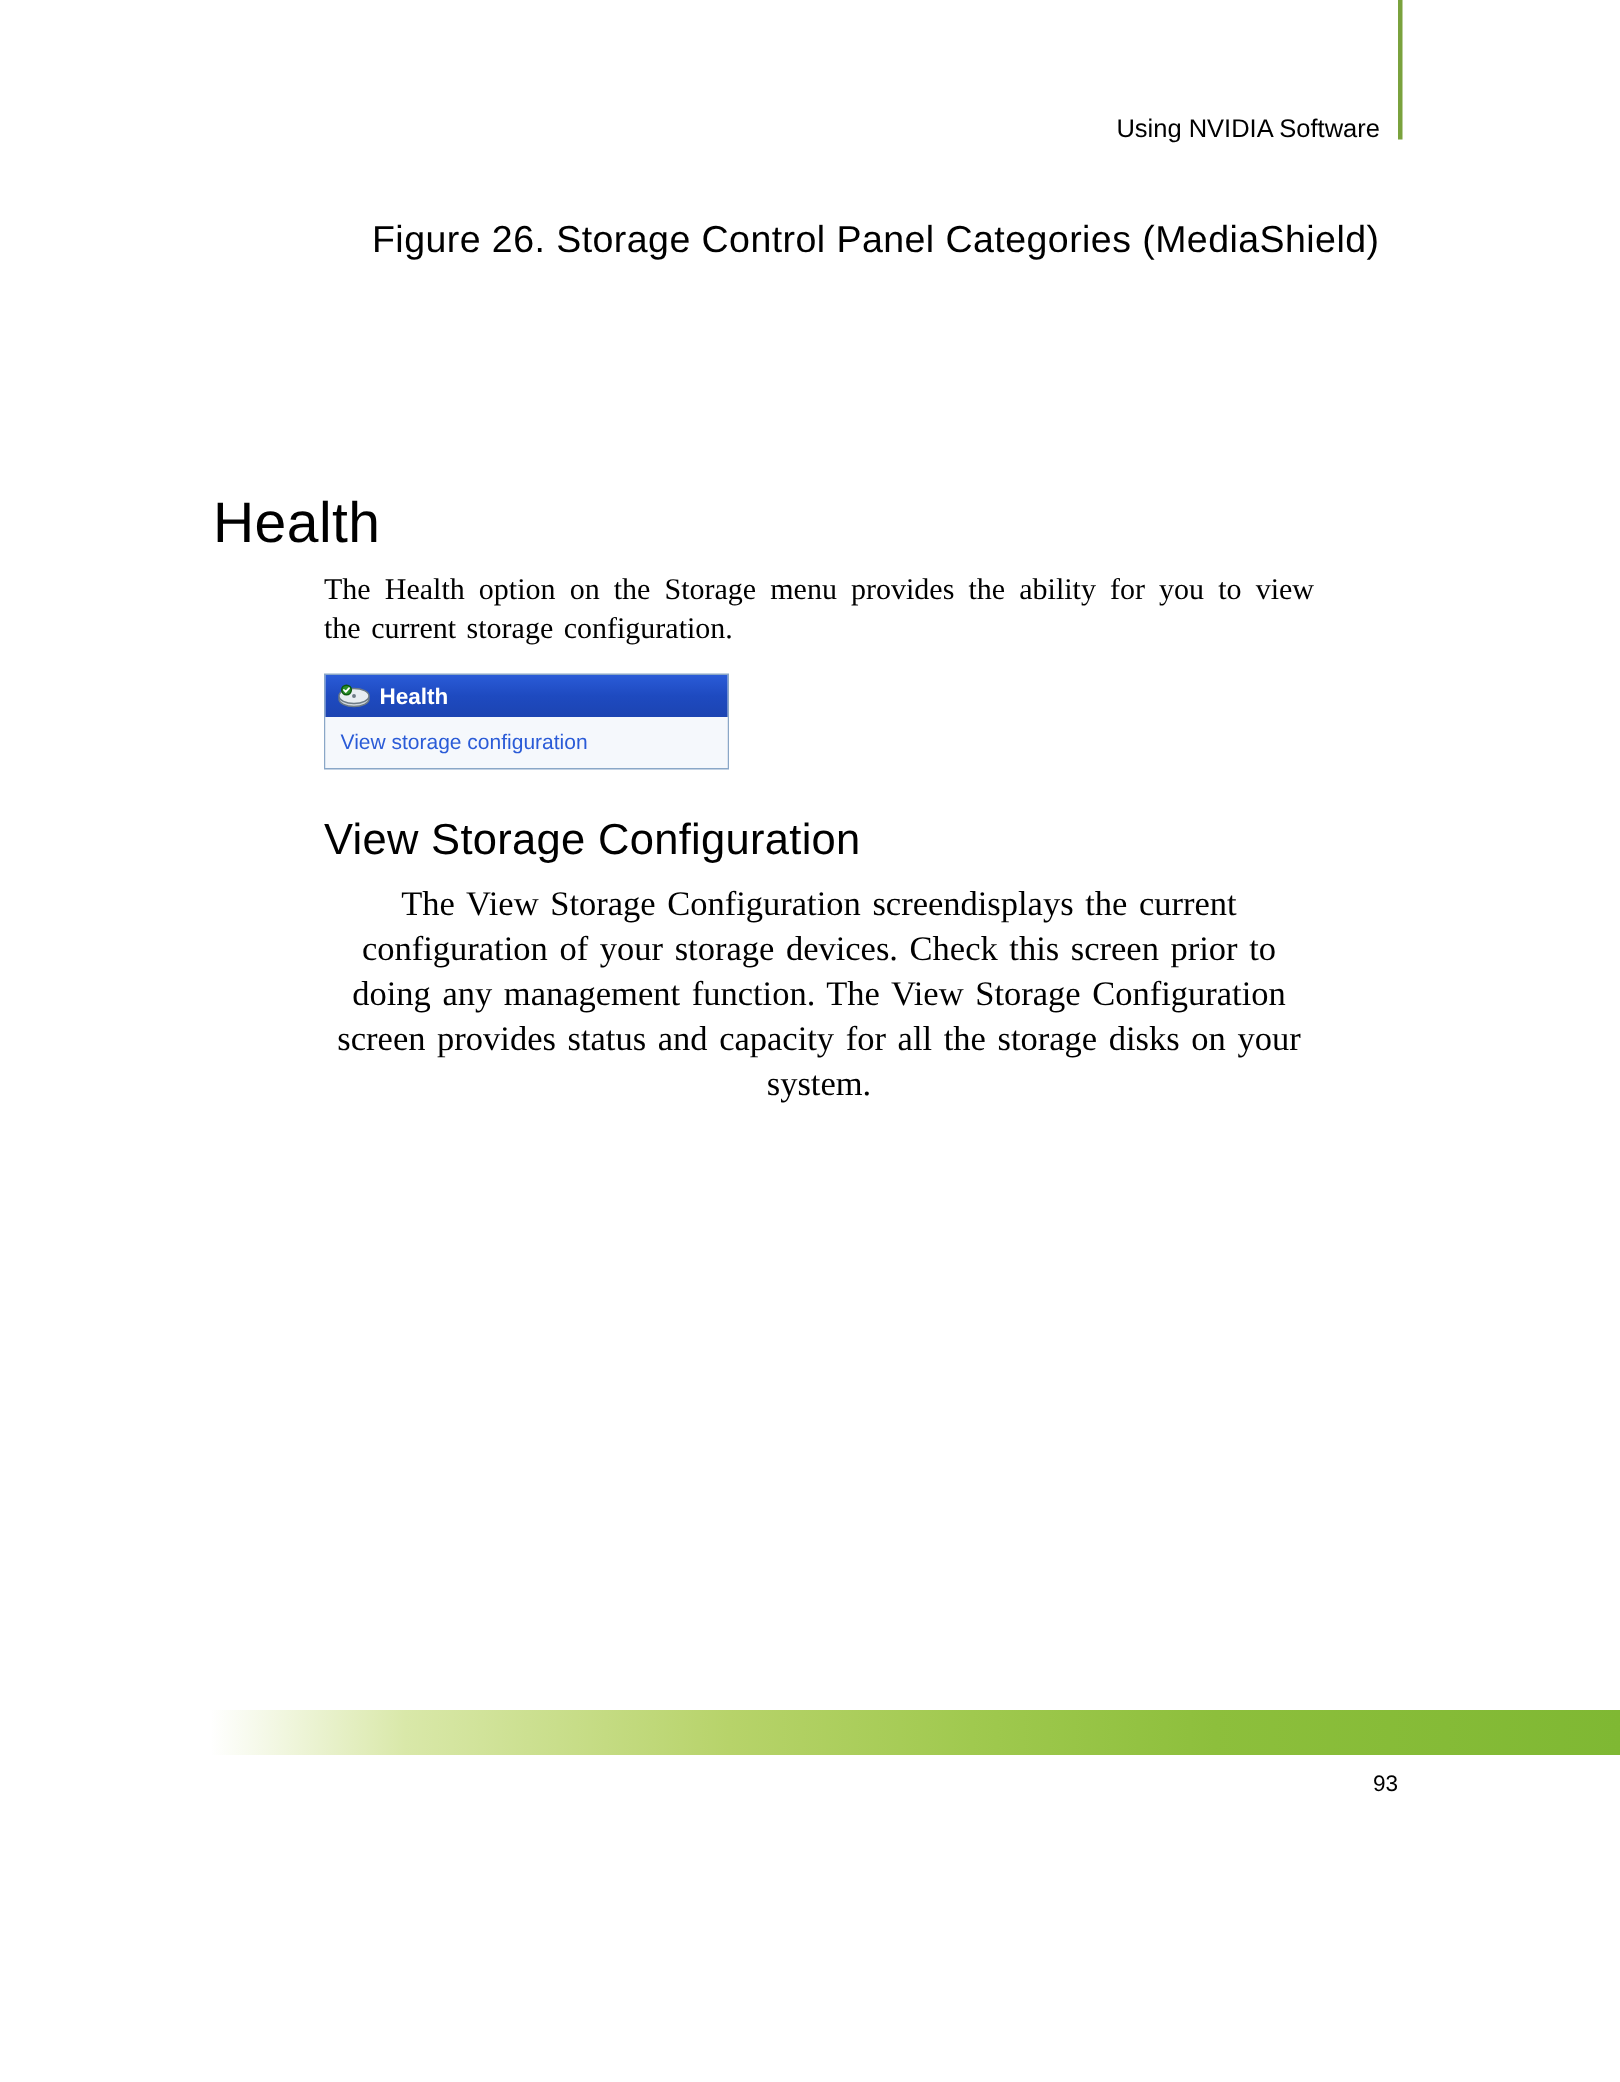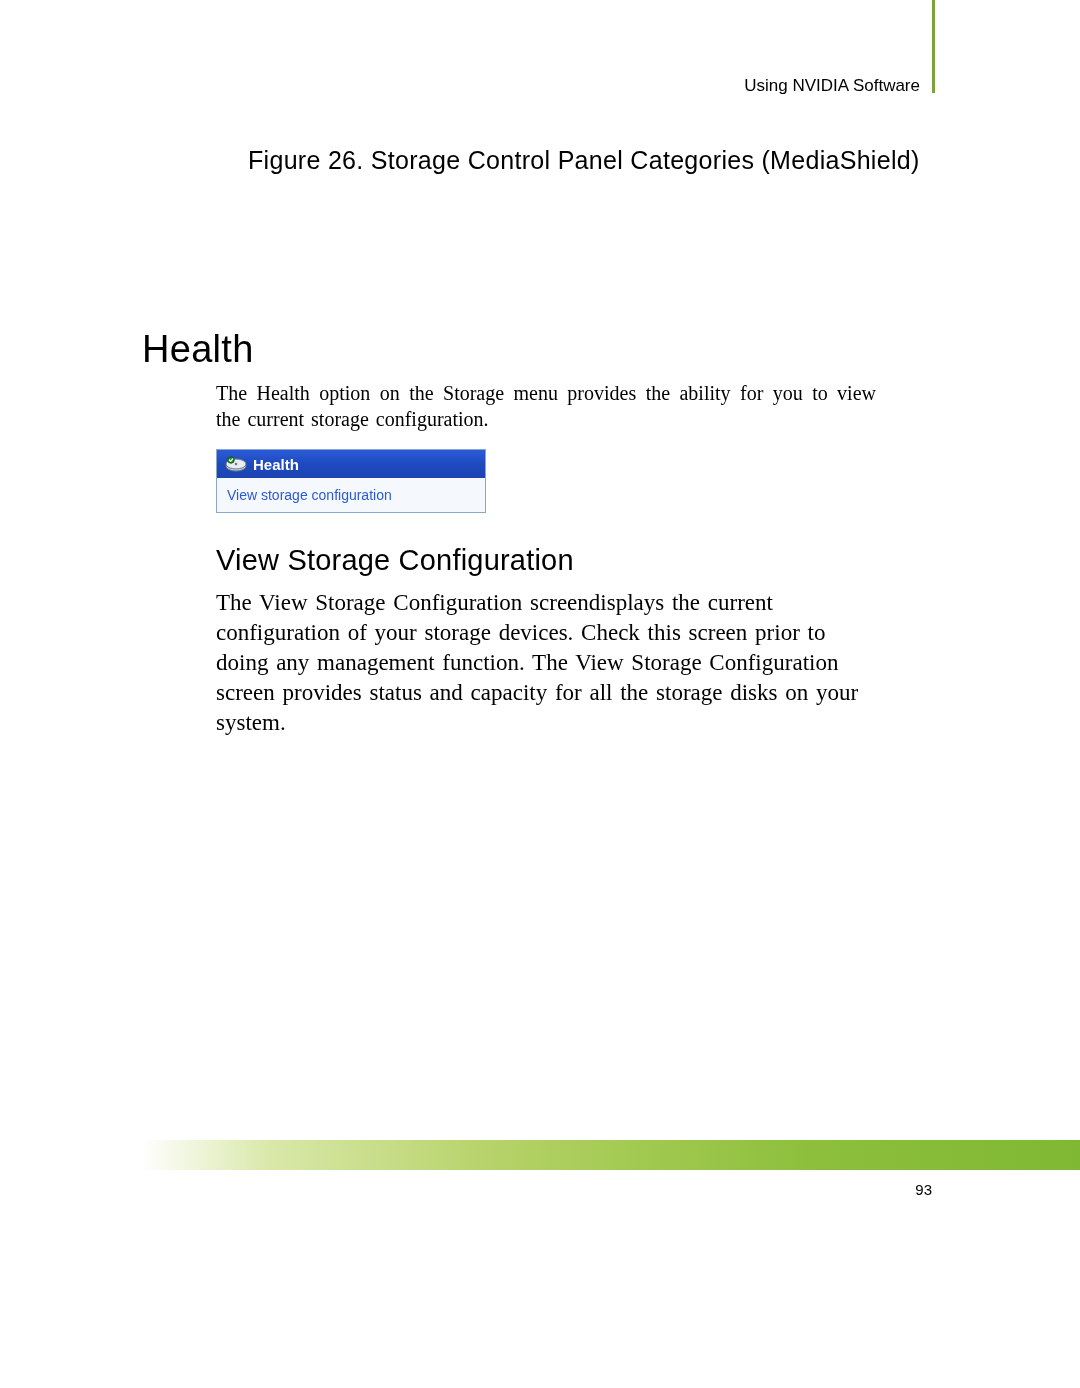--- a/index.html
+++ b/index.html
@@ -106,20 +106,21 @@
   .para2 {
     position: absolute;
     top: 588px;
     left: 216px;
     width: 660px;
     font-family: Garamond, Georgia, 'Times New Roman', serif;
     font-size: 23px;
     line-height: 1.3;
     color: #000;
     word-spacing: 2px;
+    text-align: center;
   }
   .footer-band {
     position: absolute;
     left: 0;
     right: 0;
     bottom: 218px;
     height: 30px;
     background: linear-gradient(to right,
       #ffffff 0%,
       #ffffff 13%,

